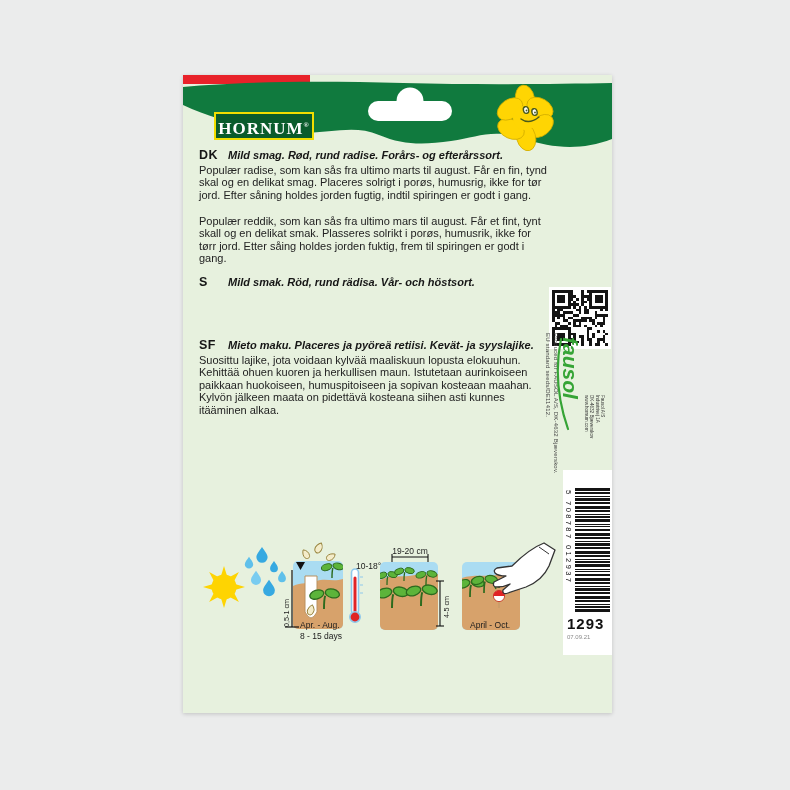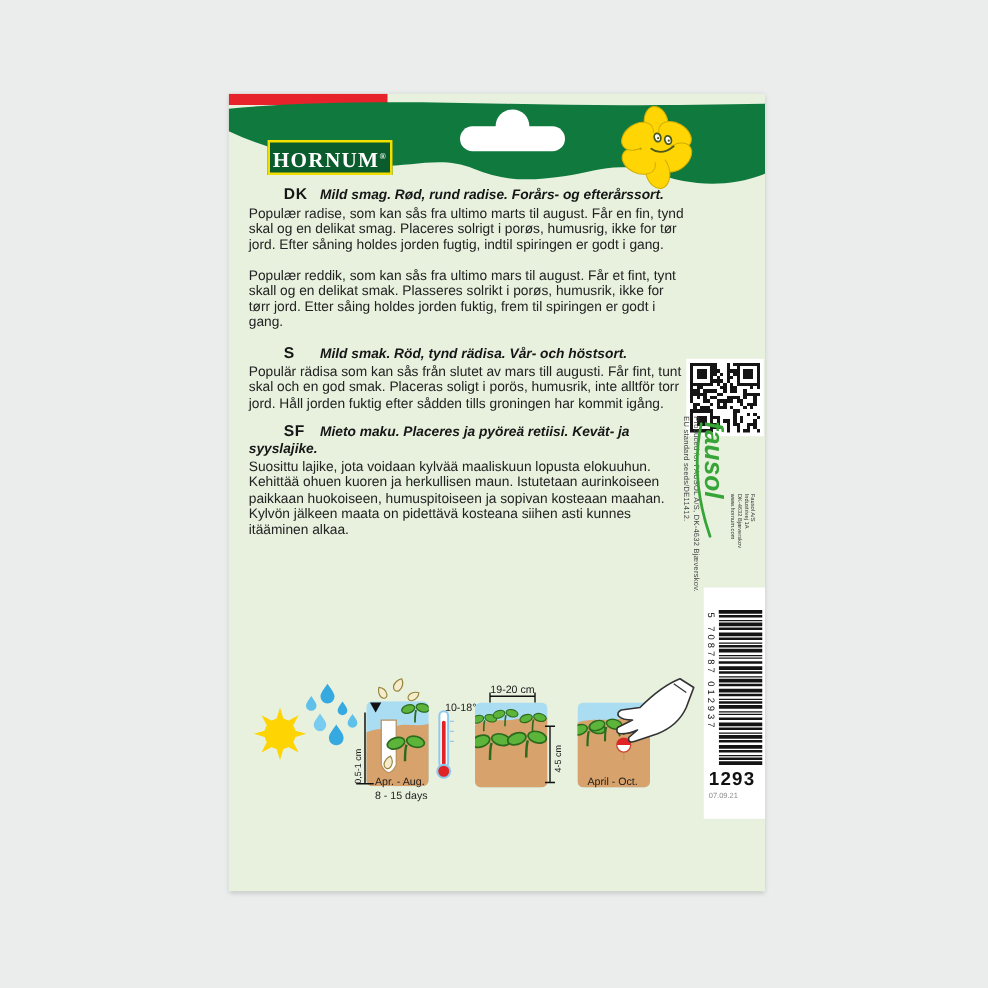--- a/index.html
+++ b/index.html
@@ -24,21 +24,21 @@
     background:#0a5c2c;border:2px solid #f2de00;box-sizing:border-box;
     color:#fff;text-align:center;
     font-family:"Liberation Serif", serif;font-weight:bold;
     font-size:17px;line-height:23px;letter-spacing:1px;
   }
   .brand-box sup{font-size:7px;vertical-align:super;}
 
   
   .section{position:absolute;left:16px;width:352px;color:#161616;}
   .sec-head{font-size:11px;line-height:13px;}
-  .lang{display:inline-block;width:29px;font-weight:bold;font-size:12.5px;letter-spacing:.5px;margin-left:28px;}
+  .lang{display:inline-block;width:29px;font-weight:bold;font-size:12.5px;letter-spacing:.5px;}
   .head{font-weight:bold;font-style:italic;}
   .body{font-size:11px;line-height:12.4px;margin-top:2px;color:#222;}
 
   
   .qr-box{position:absolute;left:366px;top:212px;width:62px;height:62px;background:#fff;padding:0;}
   .qr-box svg{display:block;margin:3px;}
   .side-line{font-size:6px;color:#444;letter-spacing:.2px;}
   .fausol-wrap{width:140px;height:45px;}
   .fausol-addr{font-size:4.6px;line-height:5.4px;color:#333;padding-left:58px;}
   .fausol-logo{position:relative;height:26px;margin-top:1px;}
@@ -98,22 +98,21 @@
   </div>
 
   <div class="section" style="top:74px">
     <div class="sec-head"><span class="lang">DK</span><span class="head">Mild smag. Rød, rund radise. Forårs- og efterårssort.</span></div>
     <div class="body">Populær radise, som kan sås fra ultimo marts til august. Får en fin, tynd skal og en delikat smag. Placeres solrigt i porøs, humusrig, ikke for tør jord. Efter såning holdes jorden fugtig, indtil spiringen er godt i gang.</div>
   </div>
   <div class="section" style="top:138px">
     <div class="body">Populær reddik, som kan sås fra ultimo mars til august. Får et fint, tynt skall og en delikat smak. Plasseres solrikt i porøs, humusrik, ikke for tørr jord. Etter såing holdes jorden fuktig, frem til spiringen er godt i gang.</div>
   </div>
   <div class="section" style="top:201px">
-    <div class="sec-head"><span class="lang">S</span><span class="head">Mild smak. Röd, tynd rädisa. Vår- och höstsort.</span></div>
-    <div class="body">Populär rädisa som kan sås från slutet av mars till augusti. Får fint, tunt skal och en god smak. Placeras soligt i porös, humusrik, inte alltför torr jord. Håll jorden fuktig efter sådden tills groningen har kommit igång.</div>
+    <div class="sec-head"><span class="lang">S</span><span class="head">Mild smak. Röd, rund rädisa. Vår- och höstsort.</span></div>
   </div>
   <div class="section" style="top:264px">
     <div class="sec-head"><span class="lang">SF</span><span class="head">Mieto maku. Placeres ja pyöreä retiisi. Kevät- ja syyslajike.</span></div>
     <div class="body">Suosittu lajike, jota voidaan kylvää maaliskuun lopusta elokuuhun. Kehittää ohuen kuoren ja herkullisen maun. Istutetaan aurinkoiseen paikkaan huokoiseen, humuspitoiseen ja sopivan kosteaan maahan. Kylvön jälkeen maata on pidettävä kosteana siihen asti kunnes itääminen alkaa.</div>
   </div>
 
   <div class="qr-box">
       <svg width="56" height="56" viewBox="0 0 21 21" shape-rendering="crispEdges">
         <rect x="0" y="0" width="1" height="1" fill="#151515"></rect>
         <rect x="1" y="0" width="1" height="1" fill="#151515"></rect>

